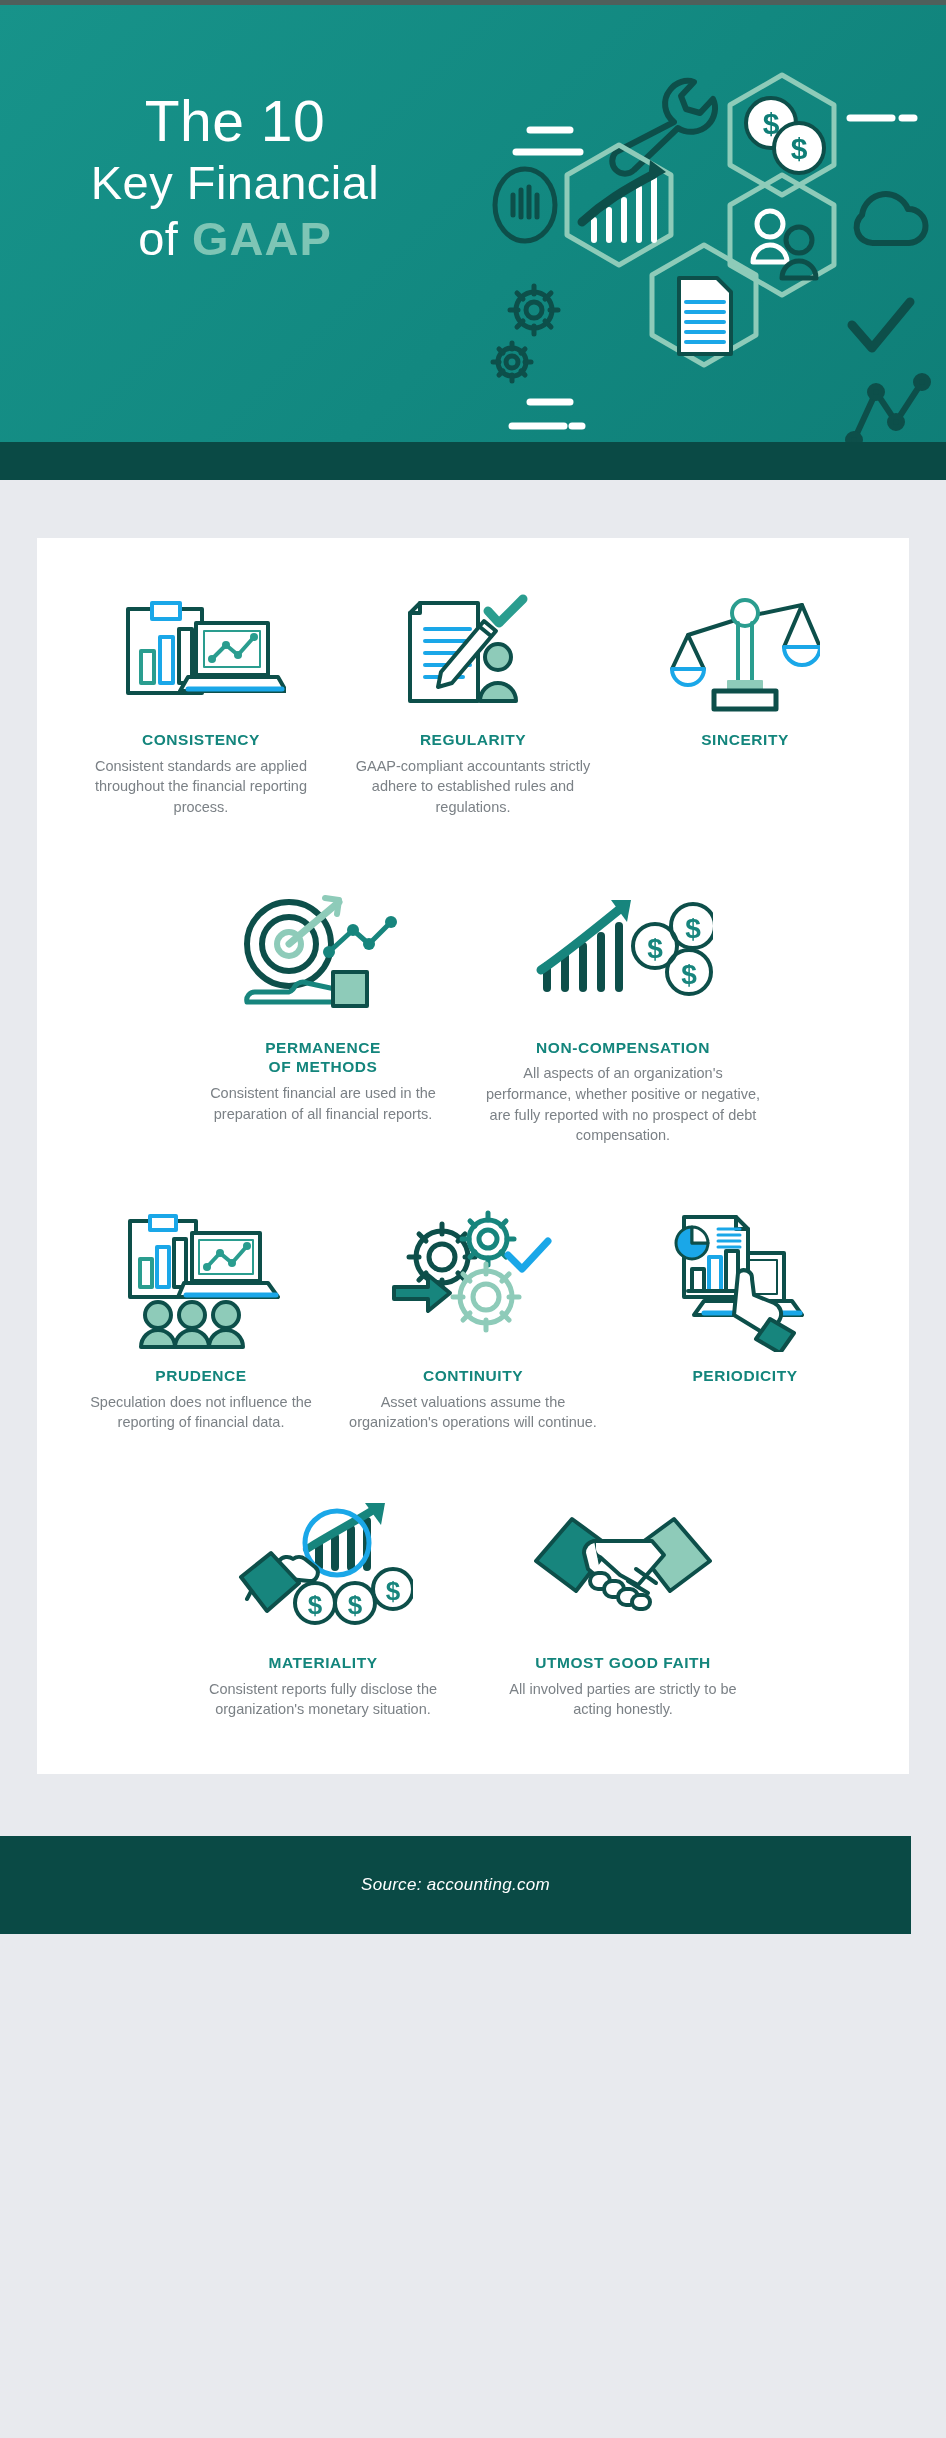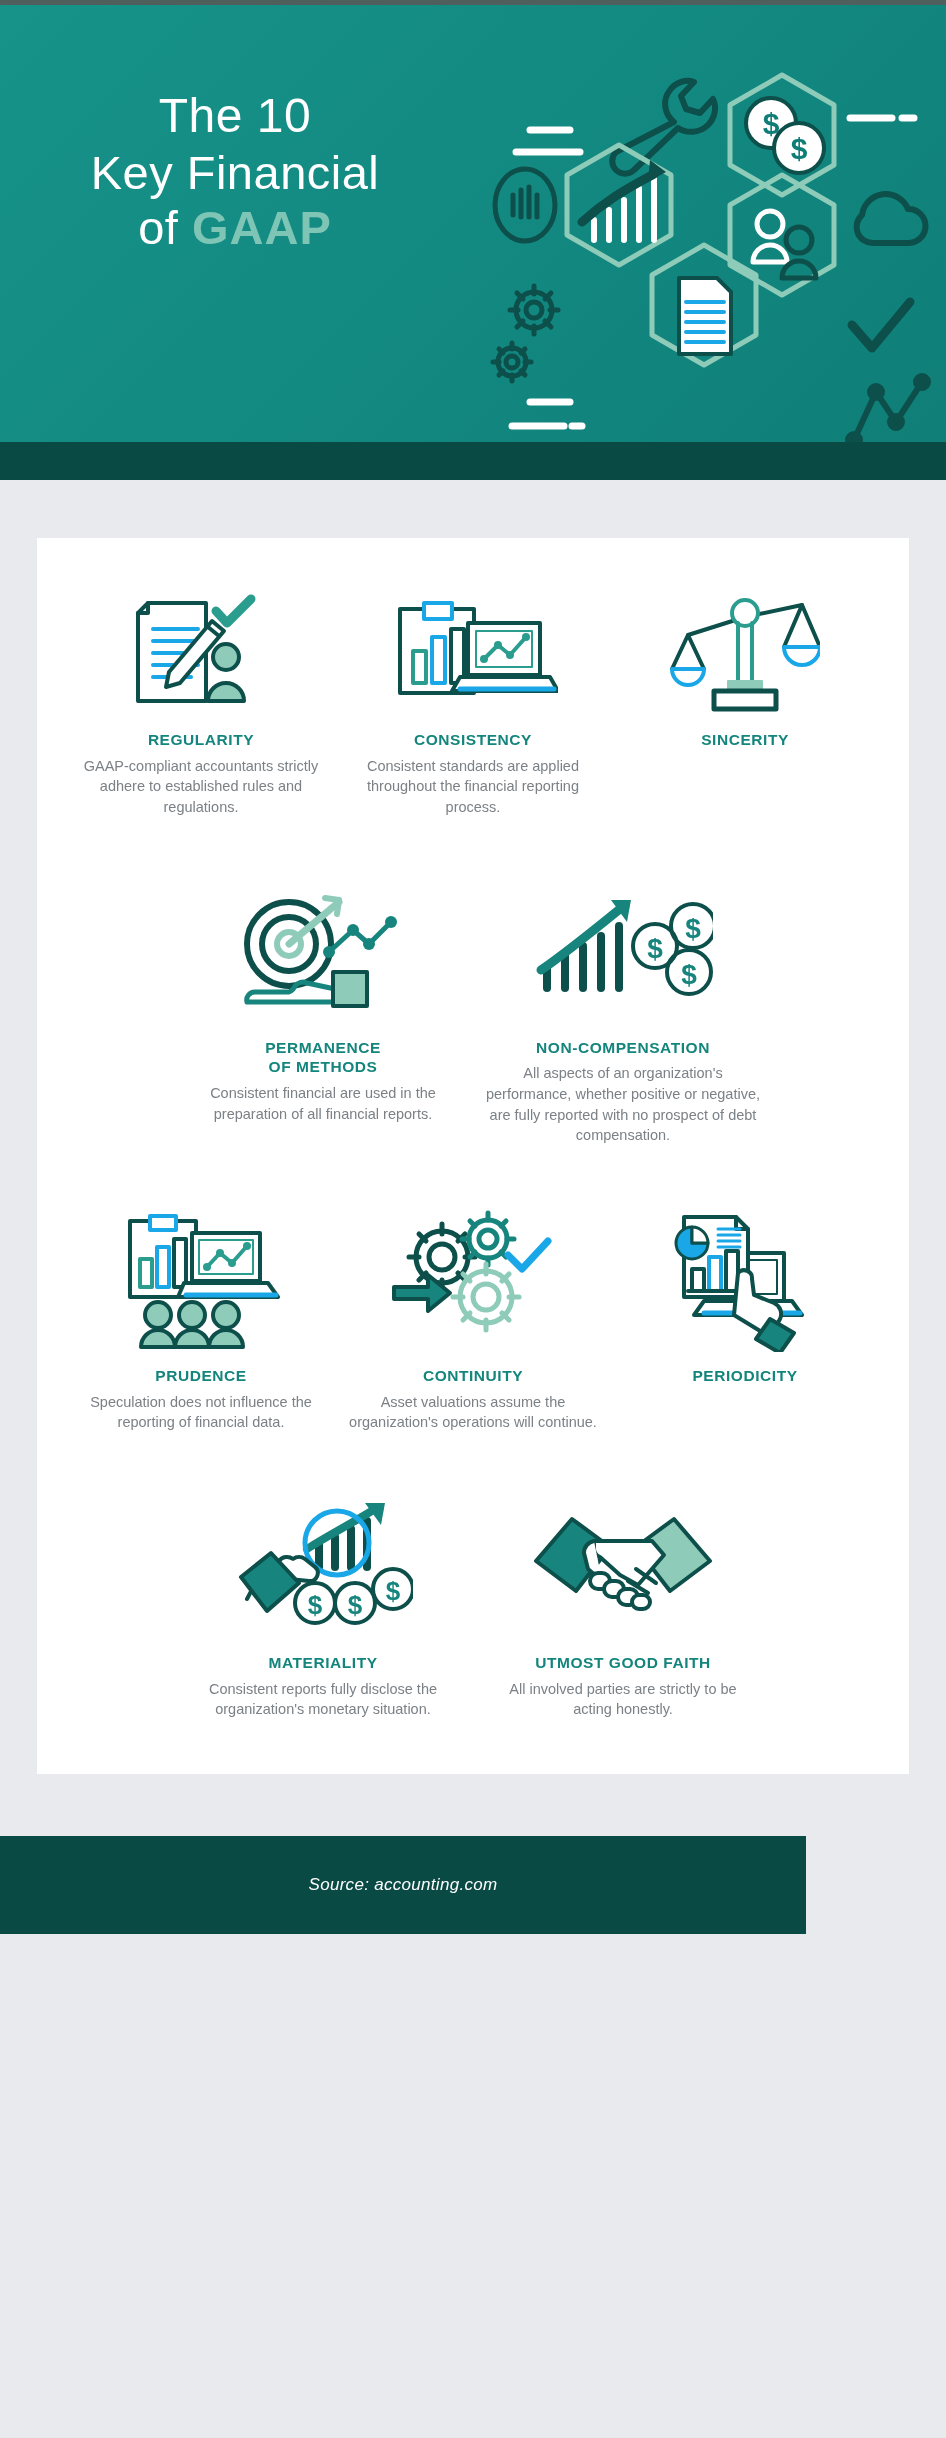--- a/index.html
+++ b/index.html
@@ -41,21 +41,21 @@
     width: 470px;
     text-align: center;
     z-index: 5;
   }
   .title-line {
     color: #ffffff;
     font-weight: 300;
     letter-spacing: 0.5px;
     line-height: 1.18;
   }
-  .title-l1 { font-size: 48px; }
+  .title-l1 { font-size: 57px; }
   .title-l2 { font-size: 47px; }
   .title-l3 { font-size: 47px; }
   .title-gaap {
     color: #7ec5b5;
     font-weight: 700;
     letter-spacing: 1px;
   }
   .header-art {
     position: absolute;
     right: 4px;
@@ -123,21 +123,21 @@
     color: #7b8186;
     font-size: 14.5px;
     font-weight: 400;
     line-height: 1.42;
     max-width: 250px;
   }
   .p-desc.wide { max-width: 282px; }
 
   
   .footer {
-    width: 806px;
+    width: 911px;
     height: 98px;
     background: #0a4a45;
     display: flex;
     align-items: center;
     justify-content: center;
     margin-top: 62px;
   }
   .footer-text {
     color: #ffffff;
     font-size: 17px;
@@ -283,49 +283,20 @@
         </g>
       </svg>
     </div>
 
     <div class="header-bottom-bar"></div>
   </div>
 
   <div class="content-card">
 
     <div class="row row-1">
-
-      <div class="principle w3">
-        <div class="icon-box">
-          <svg viewBox="0 0 150 125" width="150" height="125" aria-hidden="true">
-            <g fill="none" stroke-linejoin="round" stroke-linecap="round">
-              <path d="M22 12 h58 v98 h-68 v-88 Z" fill="#ffffff" stroke="#0d4f4a" stroke-width="4"></path>
-              <path d="M22 12 v10 h-10" stroke="#0d4f4a" stroke-width="4"></path>
-              <g stroke="#1aa7e8" stroke-width="4">
-                <line x1="27" y1="38" x2="72" y2="38"></line>
-                <line x1="27" y1="50" x2="72" y2="50"></line>
-                <line x1="27" y1="62" x2="72" y2="62"></line>
-                <line x1="27" y1="74" x2="72" y2="74"></line>
-                <line x1="27" y1="86" x2="65" y2="86"></line>
-              </g>
-              <polyline points="90,20 101,32 125,8" stroke="#2a9d8f" stroke-width="9"></polyline>
-              <g stroke="#0d4f4a" stroke-width="4" fill="#ffffff">
-                <path d="M86 30 l12 10 l-44 52 l-14 4 l3 -15 Z"></path>
-                <line x1="82" y1="36" x2="93" y2="45"></line>
-              </g>
-              <g fill="#8ecbb9" stroke="#0d4f4a" stroke-width="4">
-                <circle cx="100" cy="66" r="13"></circle>
-                <path d="M82 110 a18 18 0 0 1 36 0 Z"></path>
-              </g>
-            </g>
-          </svg>
-        </div>
-        <div class="p-title">REGULARITY</div>
-        <div class="p-desc">GAAP-compliant accountants strictly adhere to established rules and regulations.</div>
-      </div>
 
       <div class="principle w3">
         <div class="icon-box">
           <svg viewBox="0 0 170 125" width="170" height="125" aria-hidden="true">
             <g fill="none" stroke-linejoin="round" stroke-linecap="round">
               <rect x="12" y="18" width="74" height="84" fill="#ffffff" stroke="#0d4f4a" stroke-width="4"></rect>
               <rect x="36" y="12" width="28" height="16" fill="#ffffff" stroke="#1aa7e8" stroke-width="4"></rect>
               <rect x="25" y="60" width="13" height="32" stroke="#2a9d8f" stroke-width="4"></rect>
               <rect x="44" y="46" width="13" height="46" stroke="#1aa7e8" stroke-width="4"></rect>
               <rect x="63" y="38" width="13" height="54" stroke="#0d4f4a" stroke-width="4"></rect>
@@ -336,20 +307,49 @@
               <circle cx="110" cy="54" r="4" fill="#2a9d8f"></circle>
               <circle cx="122" cy="64" r="4" fill="#2a9d8f"></circle>
               <circle cx="138" cy="46" r="4" fill="#2a9d8f"></circle>
               <path d="M72 86 h90 l8 14 h-106 Z" fill="#ffffff" stroke="#0d4f4a" stroke-width="4"></path>
               <line x1="72" y1="98" x2="166" y2="98" stroke="#1aa7e8" stroke-width="5"></line>
             </g>
           </svg>
         </div>
         <div class="p-title">CONSISTENCY</div>
         <div class="p-desc">Consistent standards are applied throughout the financial reporting process.</div>
+      </div>
+
+      <div class="principle w3">
+        <div class="icon-box">
+          <svg viewBox="0 0 150 125" width="150" height="125" aria-hidden="true">
+            <g fill="none" stroke-linejoin="round" stroke-linecap="round">
+              <path d="M22 12 h58 v98 h-68 v-88 Z" fill="#ffffff" stroke="#0d4f4a" stroke-width="4"></path>
+              <path d="M22 12 v10 h-10" stroke="#0d4f4a" stroke-width="4"></path>
+              <g stroke="#1aa7e8" stroke-width="4">
+                <line x1="27" y1="38" x2="72" y2="38"></line>
+                <line x1="27" y1="50" x2="72" y2="50"></line>
+                <line x1="27" y1="62" x2="72" y2="62"></line>
+                <line x1="27" y1="74" x2="72" y2="74"></line>
+                <line x1="27" y1="86" x2="65" y2="86"></line>
+              </g>
+              <polyline points="90,20 101,32 125,8" stroke="#2a9d8f" stroke-width="9"></polyline>
+              <g stroke="#0d4f4a" stroke-width="4" fill="#ffffff">
+                <path d="M86 30 l12 10 l-44 52 l-14 4 l3 -15 Z"></path>
+                <line x1="82" y1="36" x2="93" y2="45"></line>
+              </g>
+              <g fill="#8ecbb9" stroke="#0d4f4a" stroke-width="4">
+                <circle cx="100" cy="66" r="13"></circle>
+                <path d="M82 110 a18 18 0 0 1 36 0 Z"></path>
+              </g>
+            </g>
+          </svg>
+        </div>
+        <div class="p-title">REGULARITY</div>
+        <div class="p-desc">GAAP-compliant accountants strictly adhere to established rules and regulations.</div>
       </div>
 
       <div class="principle w3">
         <div class="icon-box">
           <svg viewBox="0 0 150 125" width="150" height="125" aria-hidden="true">
             <g fill="none" stroke-linejoin="round" stroke-linecap="round">
               <line x1="75" y1="26" x2="18" y2="44" stroke="#0d4f4a" stroke-width="4"></line>
               <line x1="75" y1="26" x2="132" y2="14" stroke="#0d4f4a" stroke-width="4"></line>
               <path d="M18 44 L2 78 h32 Z" stroke="#0d4f4a" stroke-width="4"></path>
               <path d="M132 14 L114 56 h36 Z" stroke="#0d4f4a" stroke-width="4"></path>

